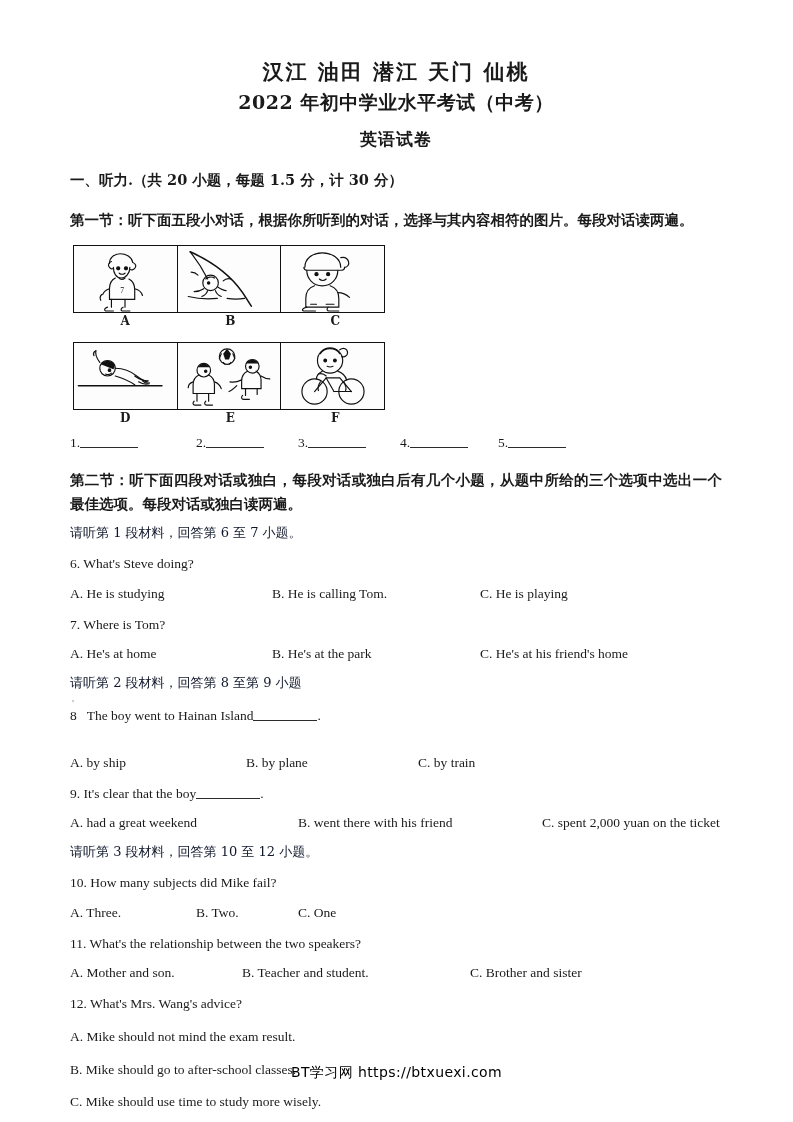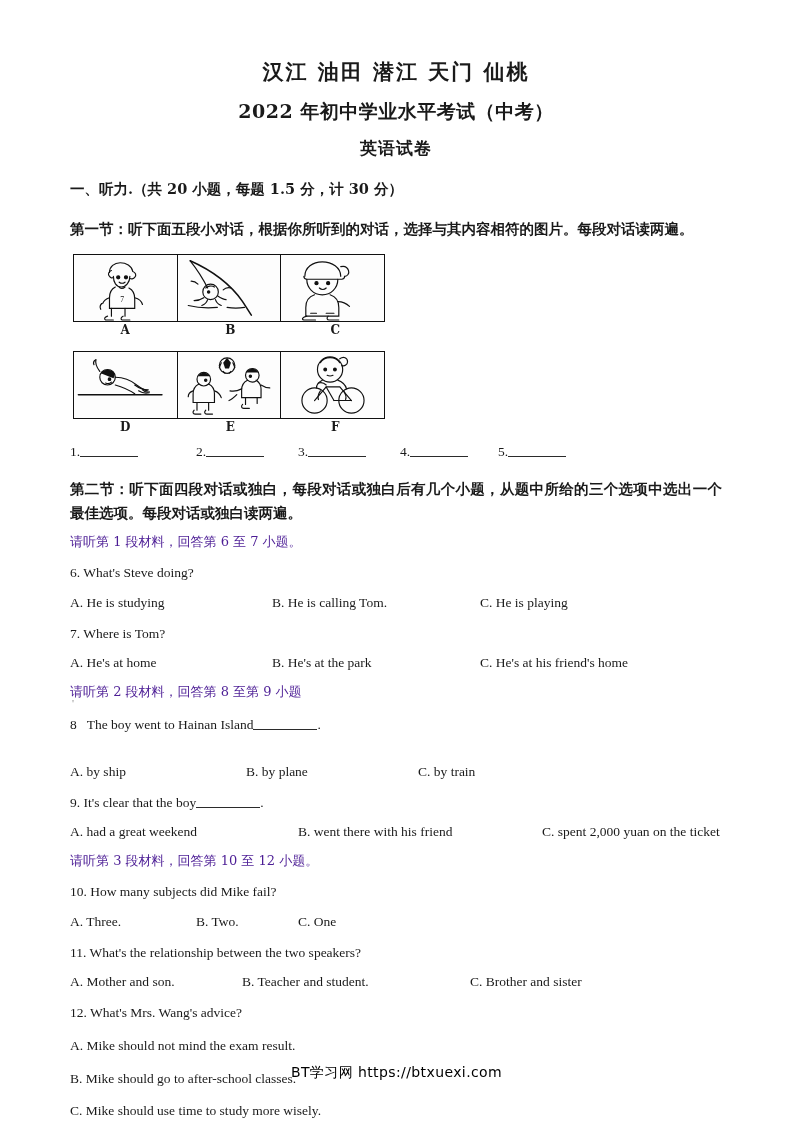--- a/index.html
+++ b/index.html
@@ -36,21 +36,20 @@
     font-size: 21px;
     font-weight: bold;
     letter-spacing: 2px;
     line-height: 1.5;
   }
   .title-line2 {
     font-family: "DejaVu Serif", "Liberation Serif", serif;
     font-size: 19px;
     font-weight: bold;
     line-height: 1.55;
-    margin-top: 9px;
     letter-spacing: 0.5px;
   }
   .title-line3 {
     font-family: "DejaVu Serif", "Liberation Serif", serif;
     font-size: 17px;
     font-weight: bold;
     line-height: 1.5;
     margin-top: 10px;
     letter-spacing: 1px;
   }
@@ -63,21 +62,21 @@
     line-height: 1.62;
     text-align: justify;
   }
   .sec-head-1 { margin-top: 16px; }
   .sec-head-2 { margin-top: 16px; }
 
   .cue-line {
     font-family: "DejaVu Serif", "Liberation Serif", serif;
     font-size: 13px;
     font-weight: normal;
-    color: #4c1d95;
+    color: #0f172a;
     line-height: 1.6;
     margin-top: 8px;
   }
 
   .q-line {
     font-size: 13.5px;
     line-height: 1.6;
     margin-top: 9px;
     white-space: pre-wrap;
   }

